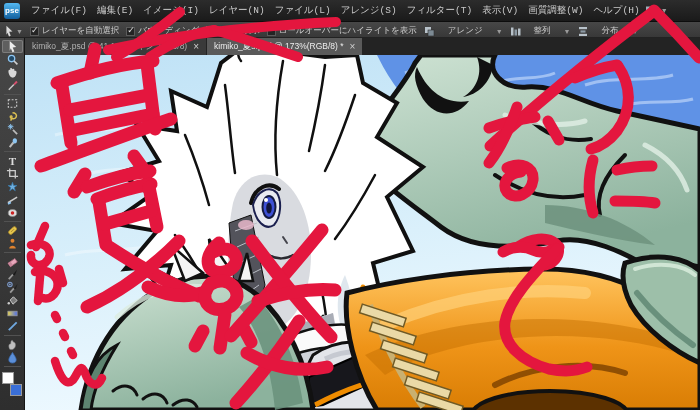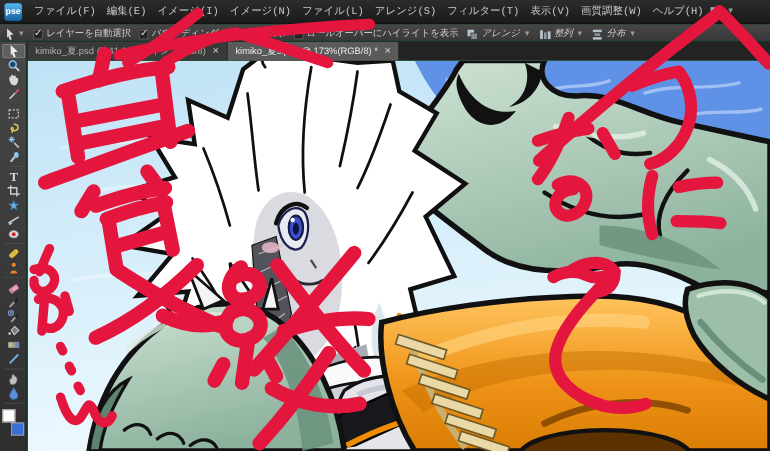--- a/index.html
+++ b/index.html
@@ -1,19 +1,19 @@
 <!DOCTYPE html>
 <html><head>
 <meta charset="utf-8">
 <style>
   * { margin:0; padding:0; box-sizing:border-box; }
   html,body { background:#111; }
   .stage {
     position:relative; width:700px; height:410px; overflow:hidden;
-    background:#15803d; font-family:"Liberation Sans","DejaVu Sans",sans-serif;
+    background:#701a75; font-family:"Liberation Sans","DejaVu Sans",sans-serif;
     -webkit-font-smoothing:antialiased;
   }
   
   .menubar {
     position:absolute; left:0; top:0; width:700px; height:22px;
     background:linear-gradient(#2c2c2c,#1a1a1a);
     display:flex; align-items:center; color:#c9c9c9; font-size:9.5px; white-space:nowrap;
     border-bottom:1px solid #0d0d0d; z-index:5;
   }
   .logo {
@@ -35,21 +35,21 @@
     color:#cfcfcf; font-size:8.5px; white-space:nowrap; z-index:4;
   }
   .tool-thumb { display:flex; align-items:center; gap:1px; }
   .cb { display:flex; align-items:center; gap:3px; }
   .cb-box {
     width:9px; height:9px; background:#242424; border:1px solid #5a5a5a; position:relative; flex:0 0 auto;
   }
   .cb-box.checked::after {
     content:"\2713"; position:absolute; left:0px; top:-3px; color:#e0e0e0; font-size:9px;
   }
-  .opt-btn { display:flex; align-items:center; gap:3px; cursor:default;font-style:italic; }
+  .opt-btn { display:flex; align-items:center; gap:13px; cursor:default; }
   
   .tabbar {
     position:absolute; left:25px; top:38px; width:675px; height:17px;
     background:#232323; display:flex; gap:1px; z-index:3;
   }
   .tab {
     display:flex; align-items:center; gap:6px; padding:0 7px;
     background:#3a3a3a; color:#b2b2b2; font-size:8.5px; white-space:nowrap;
     max-width:265px; overflow:hidden;
   }
@@ -86,21 +86,21 @@
 
 <div class="stage">
 
   <div class="menubar">
     <div class="logo">
         <span>pse</span>
       </div>
     <span class="menu-item">ファイル(F)</span>
     <span class="menu-item">編集(E)</span>
     <span class="menu-item">イメージ(I)</span>
-    <span class="menu-item">イメージ(N)</span>
+    <span class="menu-item">レイヤー(N)</span>
     <span class="menu-item">ファイル(L)</span>
     <span class="menu-item">アレンジ(S)</span>
     <span class="menu-item">フィルター(T)</span>
     <span class="menu-item">表示(V)</span>
     <span class="menu-item">画質調整(W)</span>
     <span class="menu-item">ヘルプ(H)</span>
     <span class="grid-btn">
       <svg width="14" height="11" viewBox="0 0 14 11">
         <rect x="1" y="1.5" width="5" height="8" fill="#9fb0bc"></rect>
         <rect x="7.5" y="1.5" width="5.5" height="3.6" fill="#9fb0bc"></rect>

